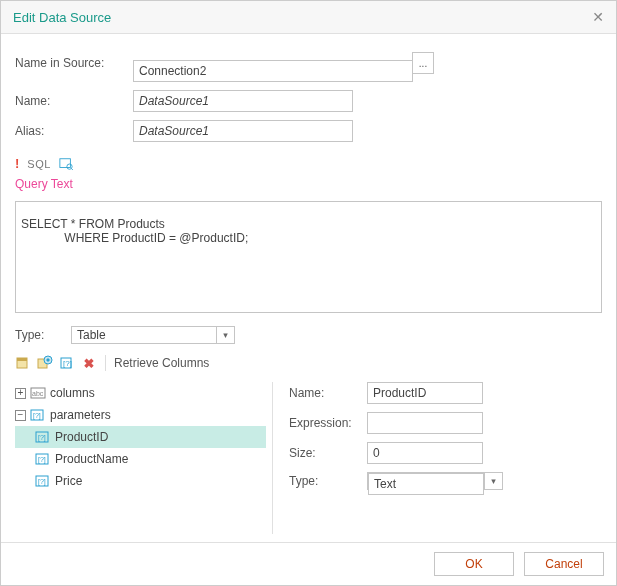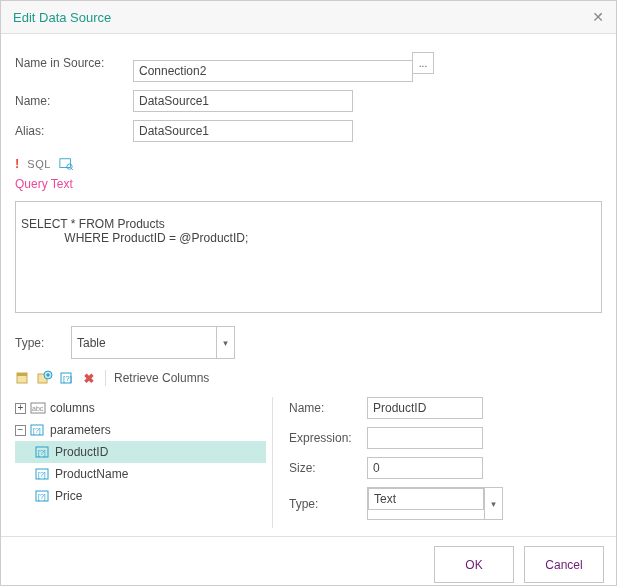--- a/index.html
+++ b/index.html
@@ -7,30 +7,30 @@
 .dialog { width: 617px; height: 586px; border: 1px solid #ccc; display: flex; flex-direction: column; }
 .titlebar { background: #f7f7f7; border-bottom: 1px solid #e0e0e0; padding: 8px 12px; display: flex; justify-content: space-between; align-items: center; }
 .titlebar .title { color: #1a9a8a; font-weight: 400; font-size: 13px; }
 .titlebar .close { color: #888; font-size: 14px; cursor: pointer; }
 .body { padding: 10px 14px 8px 14px; flex: 1; display: flex; flex-direction: column; }
 .field-row { display: flex; align-items: center; margin-bottom: 8px; }
 .field-row .label { width: 118px; color: #555; }
 .field-row input[type="text"] { border: 1px solid #c5c5c5; height: 22px; padding: 0 5px; font-size: 12px; color: #444; }
 .field-row .browse-btn { width: 22px; height: 22px; border: 1px solid #c5c5c5; background: #fff; margin-left: -1px; font-size: 10px; color: #555; cursor: pointer; }
 .field-row .conn-input { width: 280px; margin-top: 16px; }
-.field-row .name-input { width: 220px; }
+.field-row .name-input { width: 220px; font-style: italic; }
 .toolbar { margin-top: 4px; padding: 2px 0 6px 0; display: flex; align-items: center; gap: 8px; }
 .toolbar .exclaim { color: #e74c3c; font-weight: bold; font-size: 13px; }
 .toolbar .sql-label { font-size: 11px; color: #777; letter-spacing: 0.5px; }
 .toolbar .ico { width: 14px; height: 14px; display: inline-flex; align-items: center; justify-content: center; }
 .query-section .label { color: #ec4899; margin-bottom: 10px; }
 .query-text { width: 100%; height: 112px; border: 1px solid #c5c5c5; padding: 15px 5px; font-family: "Segoe UI", sans-serif; font-size: 12px; color: #444; resize: none; white-space: pre; overflow: auto; }
 .type-row { display: flex; align-items: center; margin-top: 10px; }
 .type-row .label { width: 56px; color: #555; }
-.combo { display: inline-flex; border: 1px solid #c5c5c5; height: 33px; }
+.combo { display: inline-flex; border: 1px solid #c5c5c5; height: 18px; }
 .combo input { border: none; outline: none; padding: 0 5px; font-size: 12px; color: #444; }
 .combo .arrow { width: 18px; border-left: 1px solid #c5c5c5; display: flex; align-items: center; justify-content: center; font-size: 9px; color: #666; cursor: pointer; }
 .type-row .combo input { width: 144px; }
 .columns-toolbar { margin-top: 10px; padding: 1px 0; display: flex; align-items: center; gap: 6px; }
 .columns-toolbar .ico { width: 16px; height: 16px; display: inline-flex; align-items: center; justify-content: center; cursor: pointer; }
 .columns-toolbar .del-x { color: #d9534f; font-weight: bold; font-size: 13px; }
 .columns-toolbar .sep-v { width: 1px; height: 16px; background: #ddd; margin: 0 2px; }
 .bottom-split { display: flex; margin-top: 10px; flex: 1; }
 .tree-panel { width: 258px; border-right: 1px solid #e0e0e0; padding-right: 6px; }
 .props-panel { flex: 1; padding-left: 16px; }
@@ -39,21 +39,21 @@
 .tree-item.level0 { padding-left: 0; }
 .tree-item.level1 { padding-left: 20px; }
 .tree-item.selected { background: #c8ece5; }
 .exp { width: 11px; height: 11px; border: 1px solid #888; display: inline-flex; align-items: center; justify-content: center; font-size: 10px; line-height: 1; color: #555; }
 .tree-ico { width: 16px; height: 14px; display: inline-flex; align-items: center; justify-content: center; }
 .tree-ico svg { width: 16px; height: 14px; }
 .props-panel .field-row .label { width: 78px; }
 .props-panel .field-row input[type="text"] { width: 116px; }
 .props-panel .combo input { width: 96px; }
 .footer { border-top: 1px solid #e0e0e0; padding: 9px 12px; display: flex; justify-content: flex-end; gap: 10px; }
-.footer button { width: 80px; height: 37px; border: 1px solid #c5c5c5; background: #fff; font-size: 12px; color: #701a75; cursor: pointer; }
+.footer button { width: 80px; height: 24px; border: 1px solid #c5c5c5; background: #fff; font-size: 12px; color: #c2410c; cursor: pointer; }
 </style>
 </head>
 <body>
 
 <div class="dialog">
   <div class="titlebar">
     <span class="title">Edit Data Source</span>
     <span class="close">✕</span>
   </div>
 

